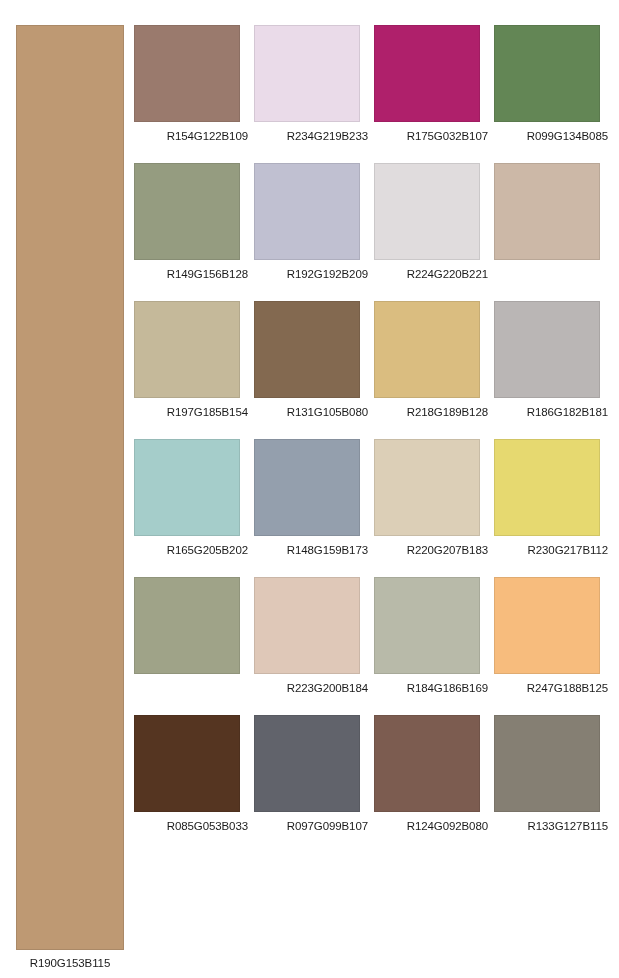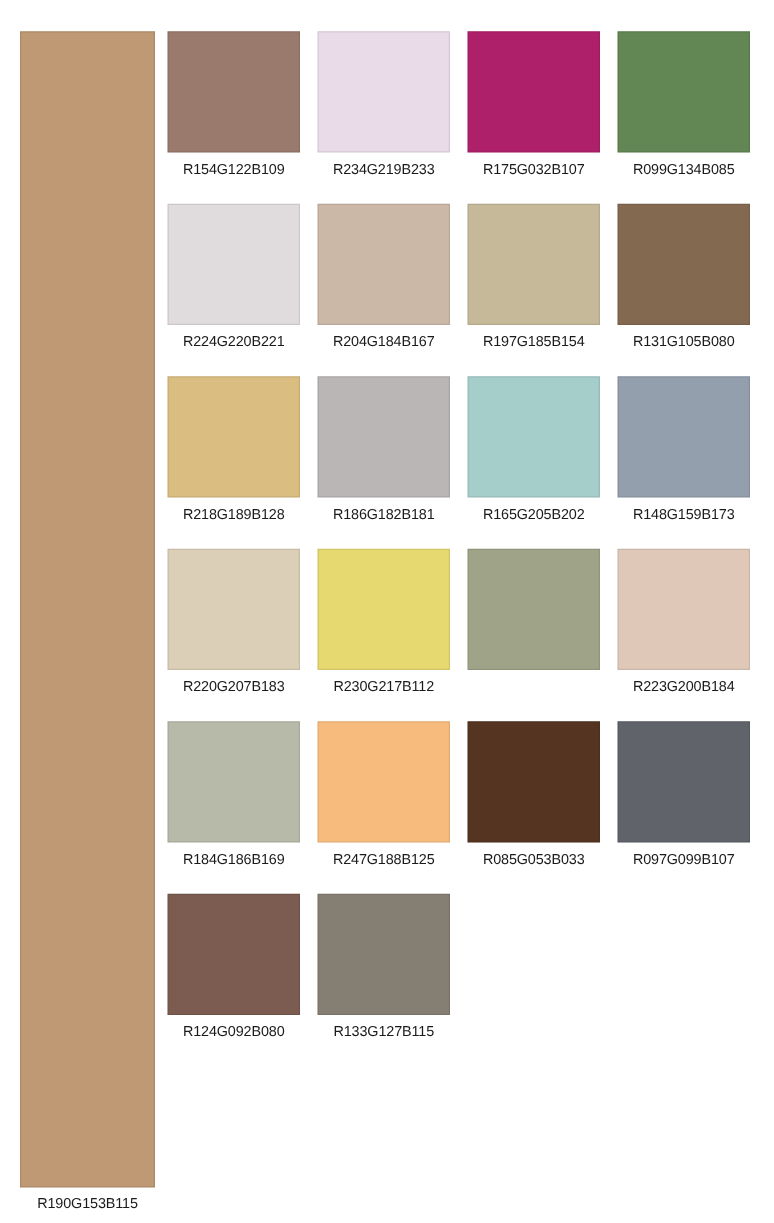--- a/index.html
+++ b/index.html
@@ -61,21 +61,21 @@
     width: 106px;
     height: 97px;
     border: 1px solid rgba(0,0,0,0.09);
     box-sizing: border-box;
   }
   .swatch-label {
     position: absolute;
     left: -8px;
     width: 122px;
     top: 99px;
-    text-align: center;
+    text-align: right;
     font-size: 11.5px;
     line-height: 24px;
     color: #1b1b1b;
     letter-spacing: -0.1px;
     white-space: nowrap;
   }
 </style>
 </head>
 <body>
 
@@ -95,26 +95,33 @@
     </div>
     <div class="swatch-cell">
       <div class="swatch-chip" style="background-color: rgb(175, 32, 107);"></div>
       <div class="swatch-label">R175G032B107</div>
     </div>
     <div class="swatch-cell">
       <div class="swatch-chip" style="background-color: rgb(99, 134, 85);"></div>
       <div class="swatch-label">R099G134B085</div>
     </div>
     <div class="swatch-cell">
+      <div class="swatch-chip" style="background-color: rgb(149, 156, 128);"></div>
+      <div class="swatch-label">R149G156B128</div>
+    </div>
+    <div class="swatch-cell">
+      <div class="swatch-chip" style="background-color: rgb(192, 192, 209);"></div>
+      <div class="swatch-label">R192G192B209</div>
+    </div>
+    <div class="swatch-cell">
       <div class="swatch-chip" style="background-color: rgb(224, 220, 221);"></div>
       <div class="swatch-label">R224G220B221</div>
     </div>
     <div class="swatch-cell">
       <div class="swatch-chip" style="background-color: rgb(204, 184, 167);"></div>
-      <div class="swatch-label">R204G184B167</div>
     </div>
     <div class="swatch-cell">
       <div class="swatch-chip" style="background-color: rgb(197, 185, 154);"></div>
       <div class="swatch-label">R197G185B154</div>
     </div>
     <div class="swatch-cell">
       <div class="swatch-chip" style="background-color: rgb(131, 105, 80);"></div>
       <div class="swatch-label">R131G105B080</div>
     </div>
     <div class="swatch-cell">

